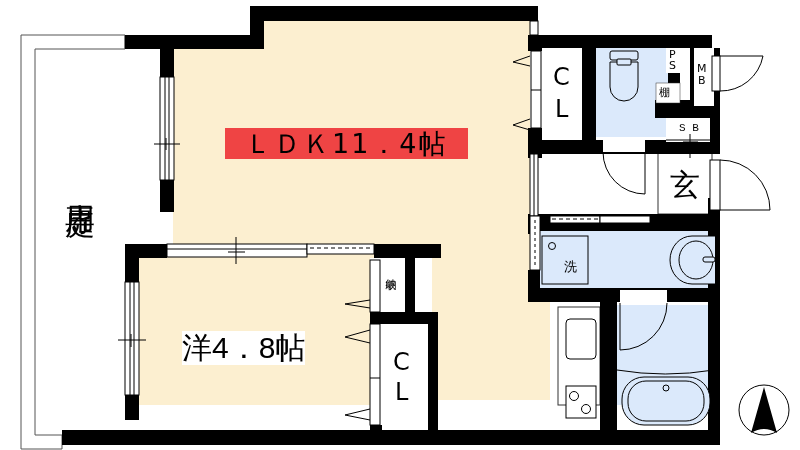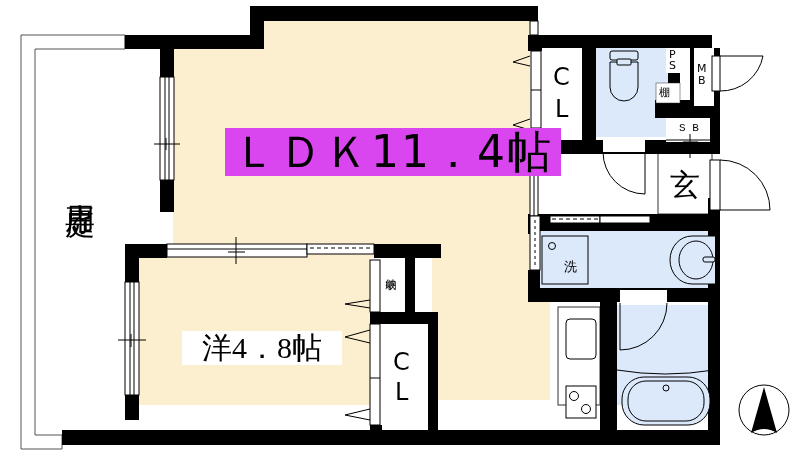--- a/index.html
+++ b/index.html
@@ -1,20 +1,20 @@
 <!DOCTYPE html>
 <html><head>
 <meta charset="utf-8">
 <style>
   html, body { margin: 0; padding: 0; background: #ffffff; }
   body { width: 800px; height: 450px; overflow: hidden; position: relative; font-family: "DejaVu Sans", sans-serif; }
   svg { position: absolute; left: 0; top: 0; }
   .lbl { position: absolute; color: #000; line-height: 1; white-space: nowrap; }
-  .room-big { font-family: "DejaVu Sans", sans-serif; font-size: 44px; background: #d946ef; padding: 2px 8px; letter-spacing: 2px; }
-  .room-mid { font-family: Liberation Serif, serif; font-size: 30px; background: #ffffff; padding: 2px 20px; }
+  .room-big { font-family: "DejaVu Sans", sans-serif; font-size: 27px; background: #ef4444; padding: 2px 20px; letter-spacing: 2px; }
+  .room-mid { font-family: Liberation Sans, sans-serif; font-size: 30px; background: #ffffff; padding: 2px 0; }
   .vert { writing-mode: vertical-rl; text-orientation: upright; }
   .garden { font-size: 30px; letter-spacing: 2px; }
   .cl { font-size: 24px; }
   .small { font-size: 13px; }
   .tiny { font-size: 11px; }
 </style>
 </head>
 <body>
 
 <svg width="800" height="450" viewBox="0 0 800 450">

